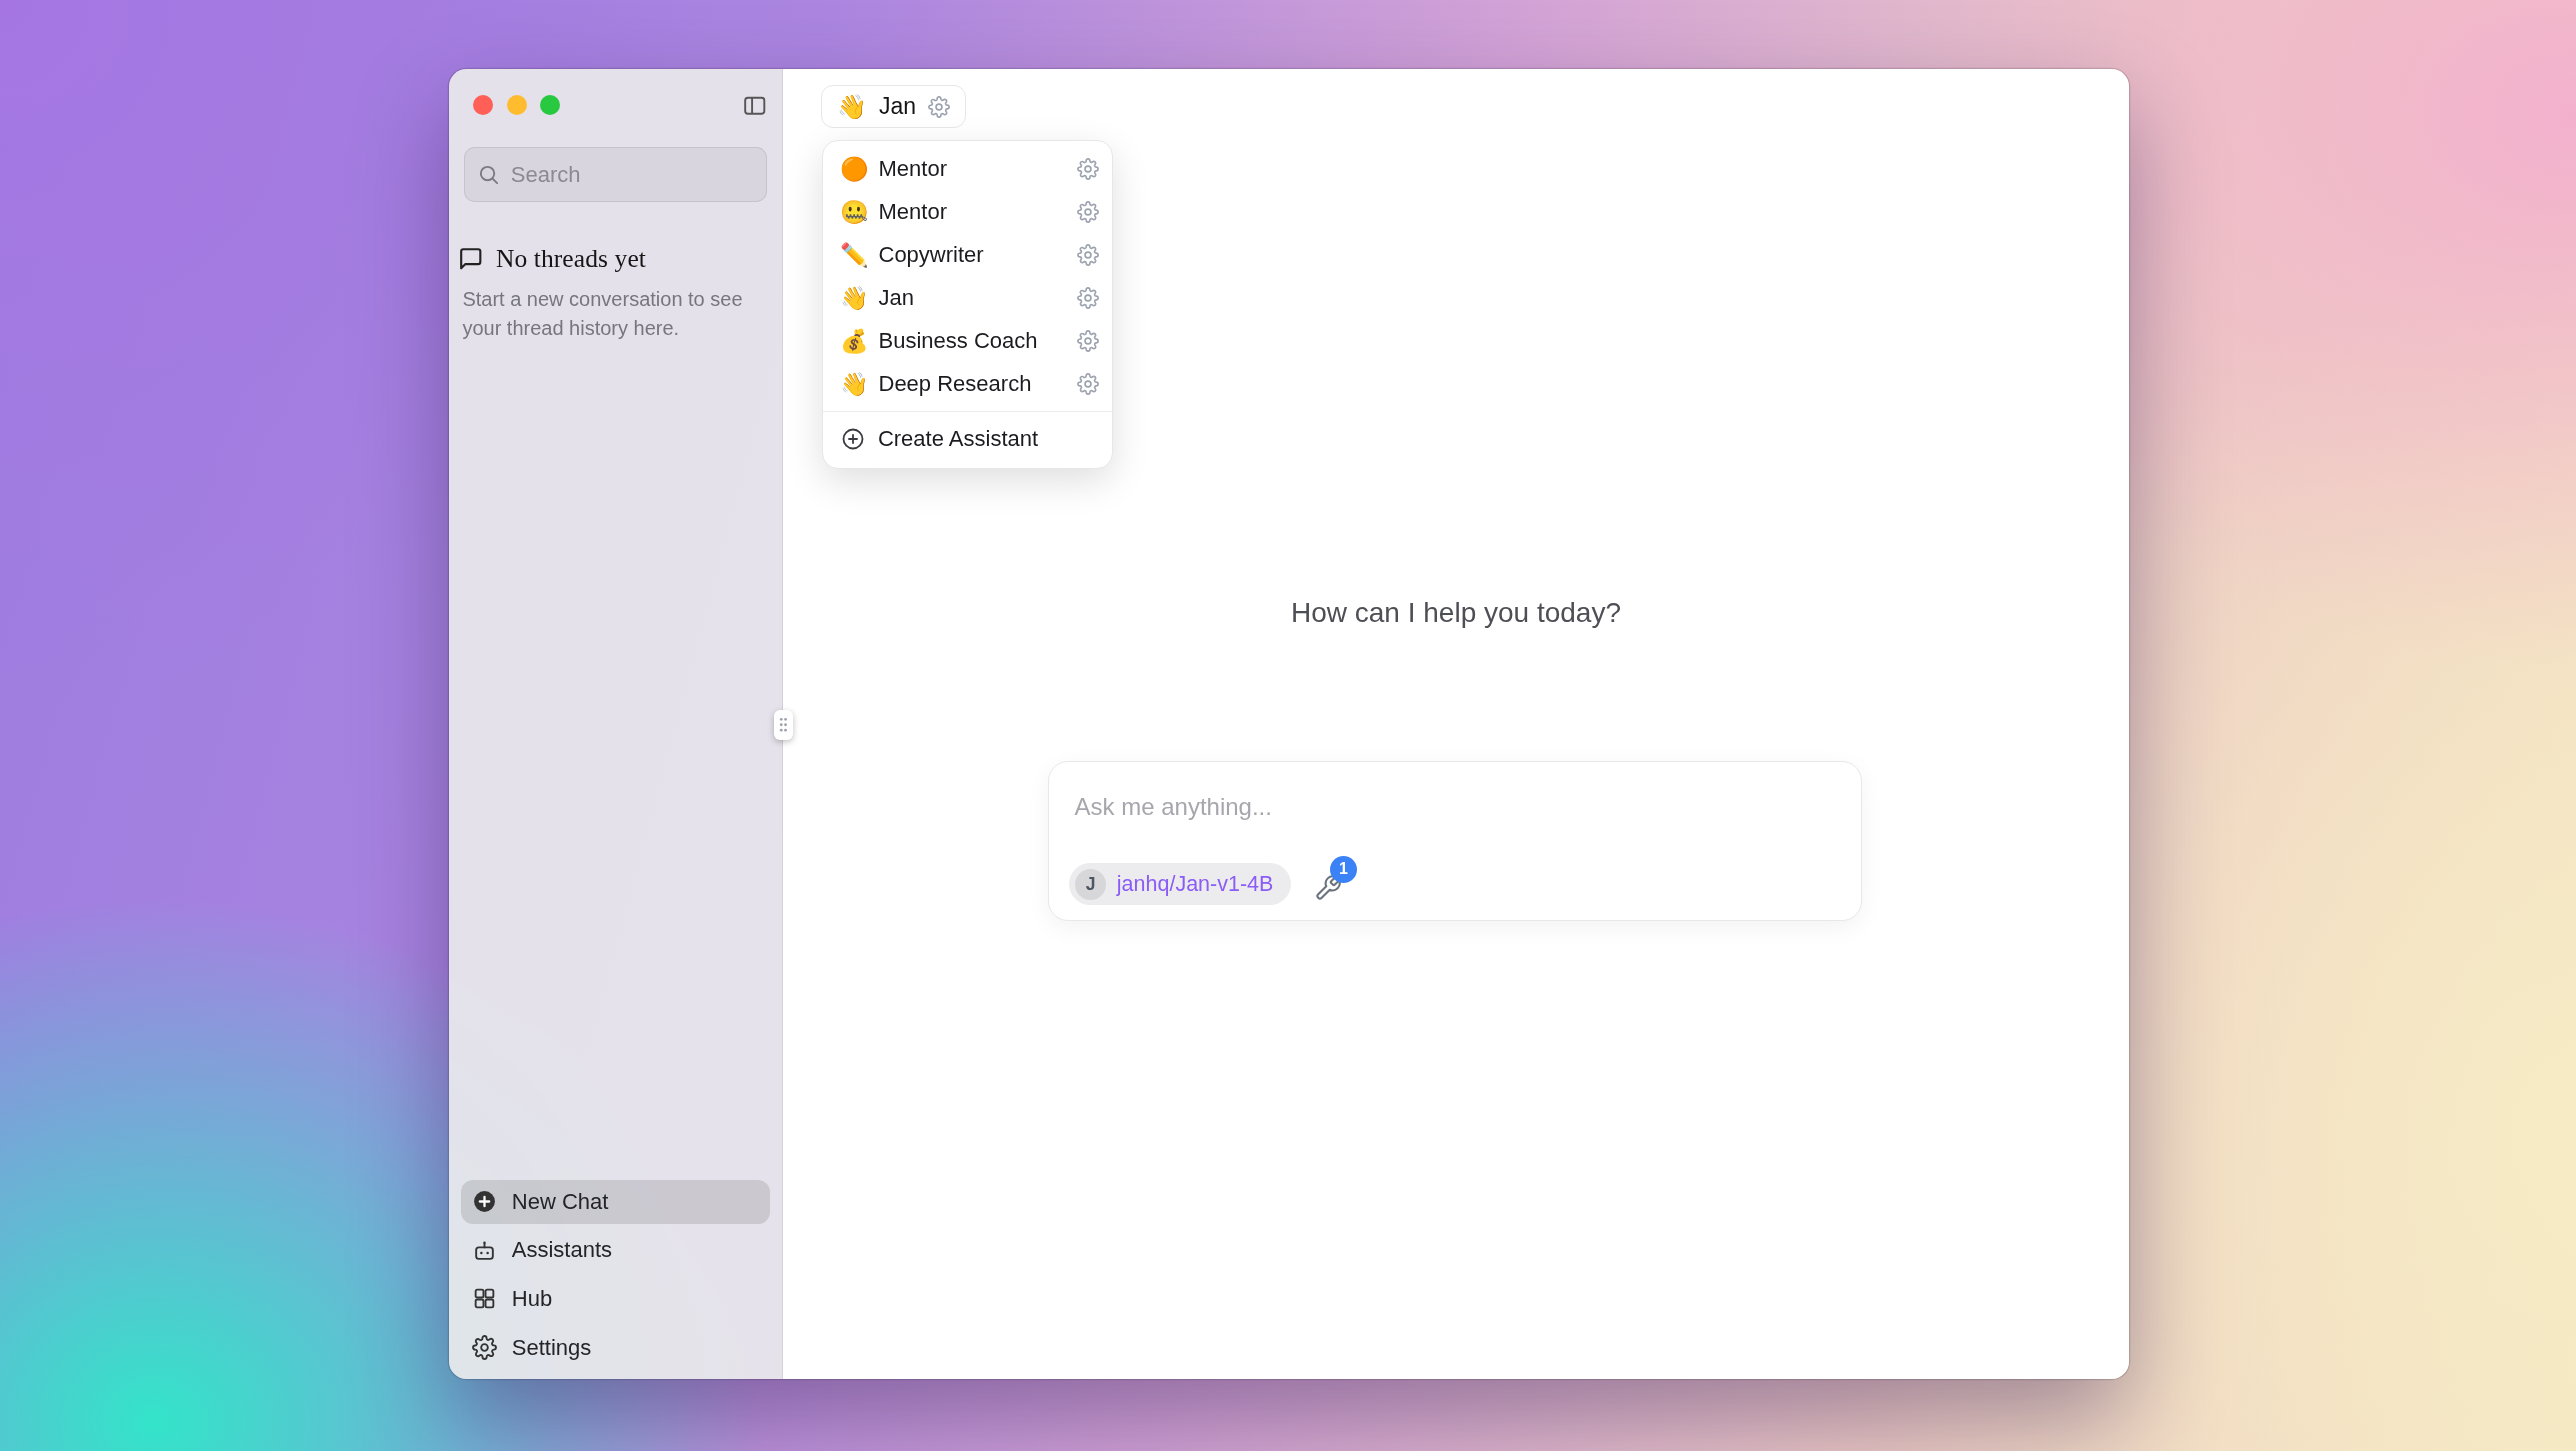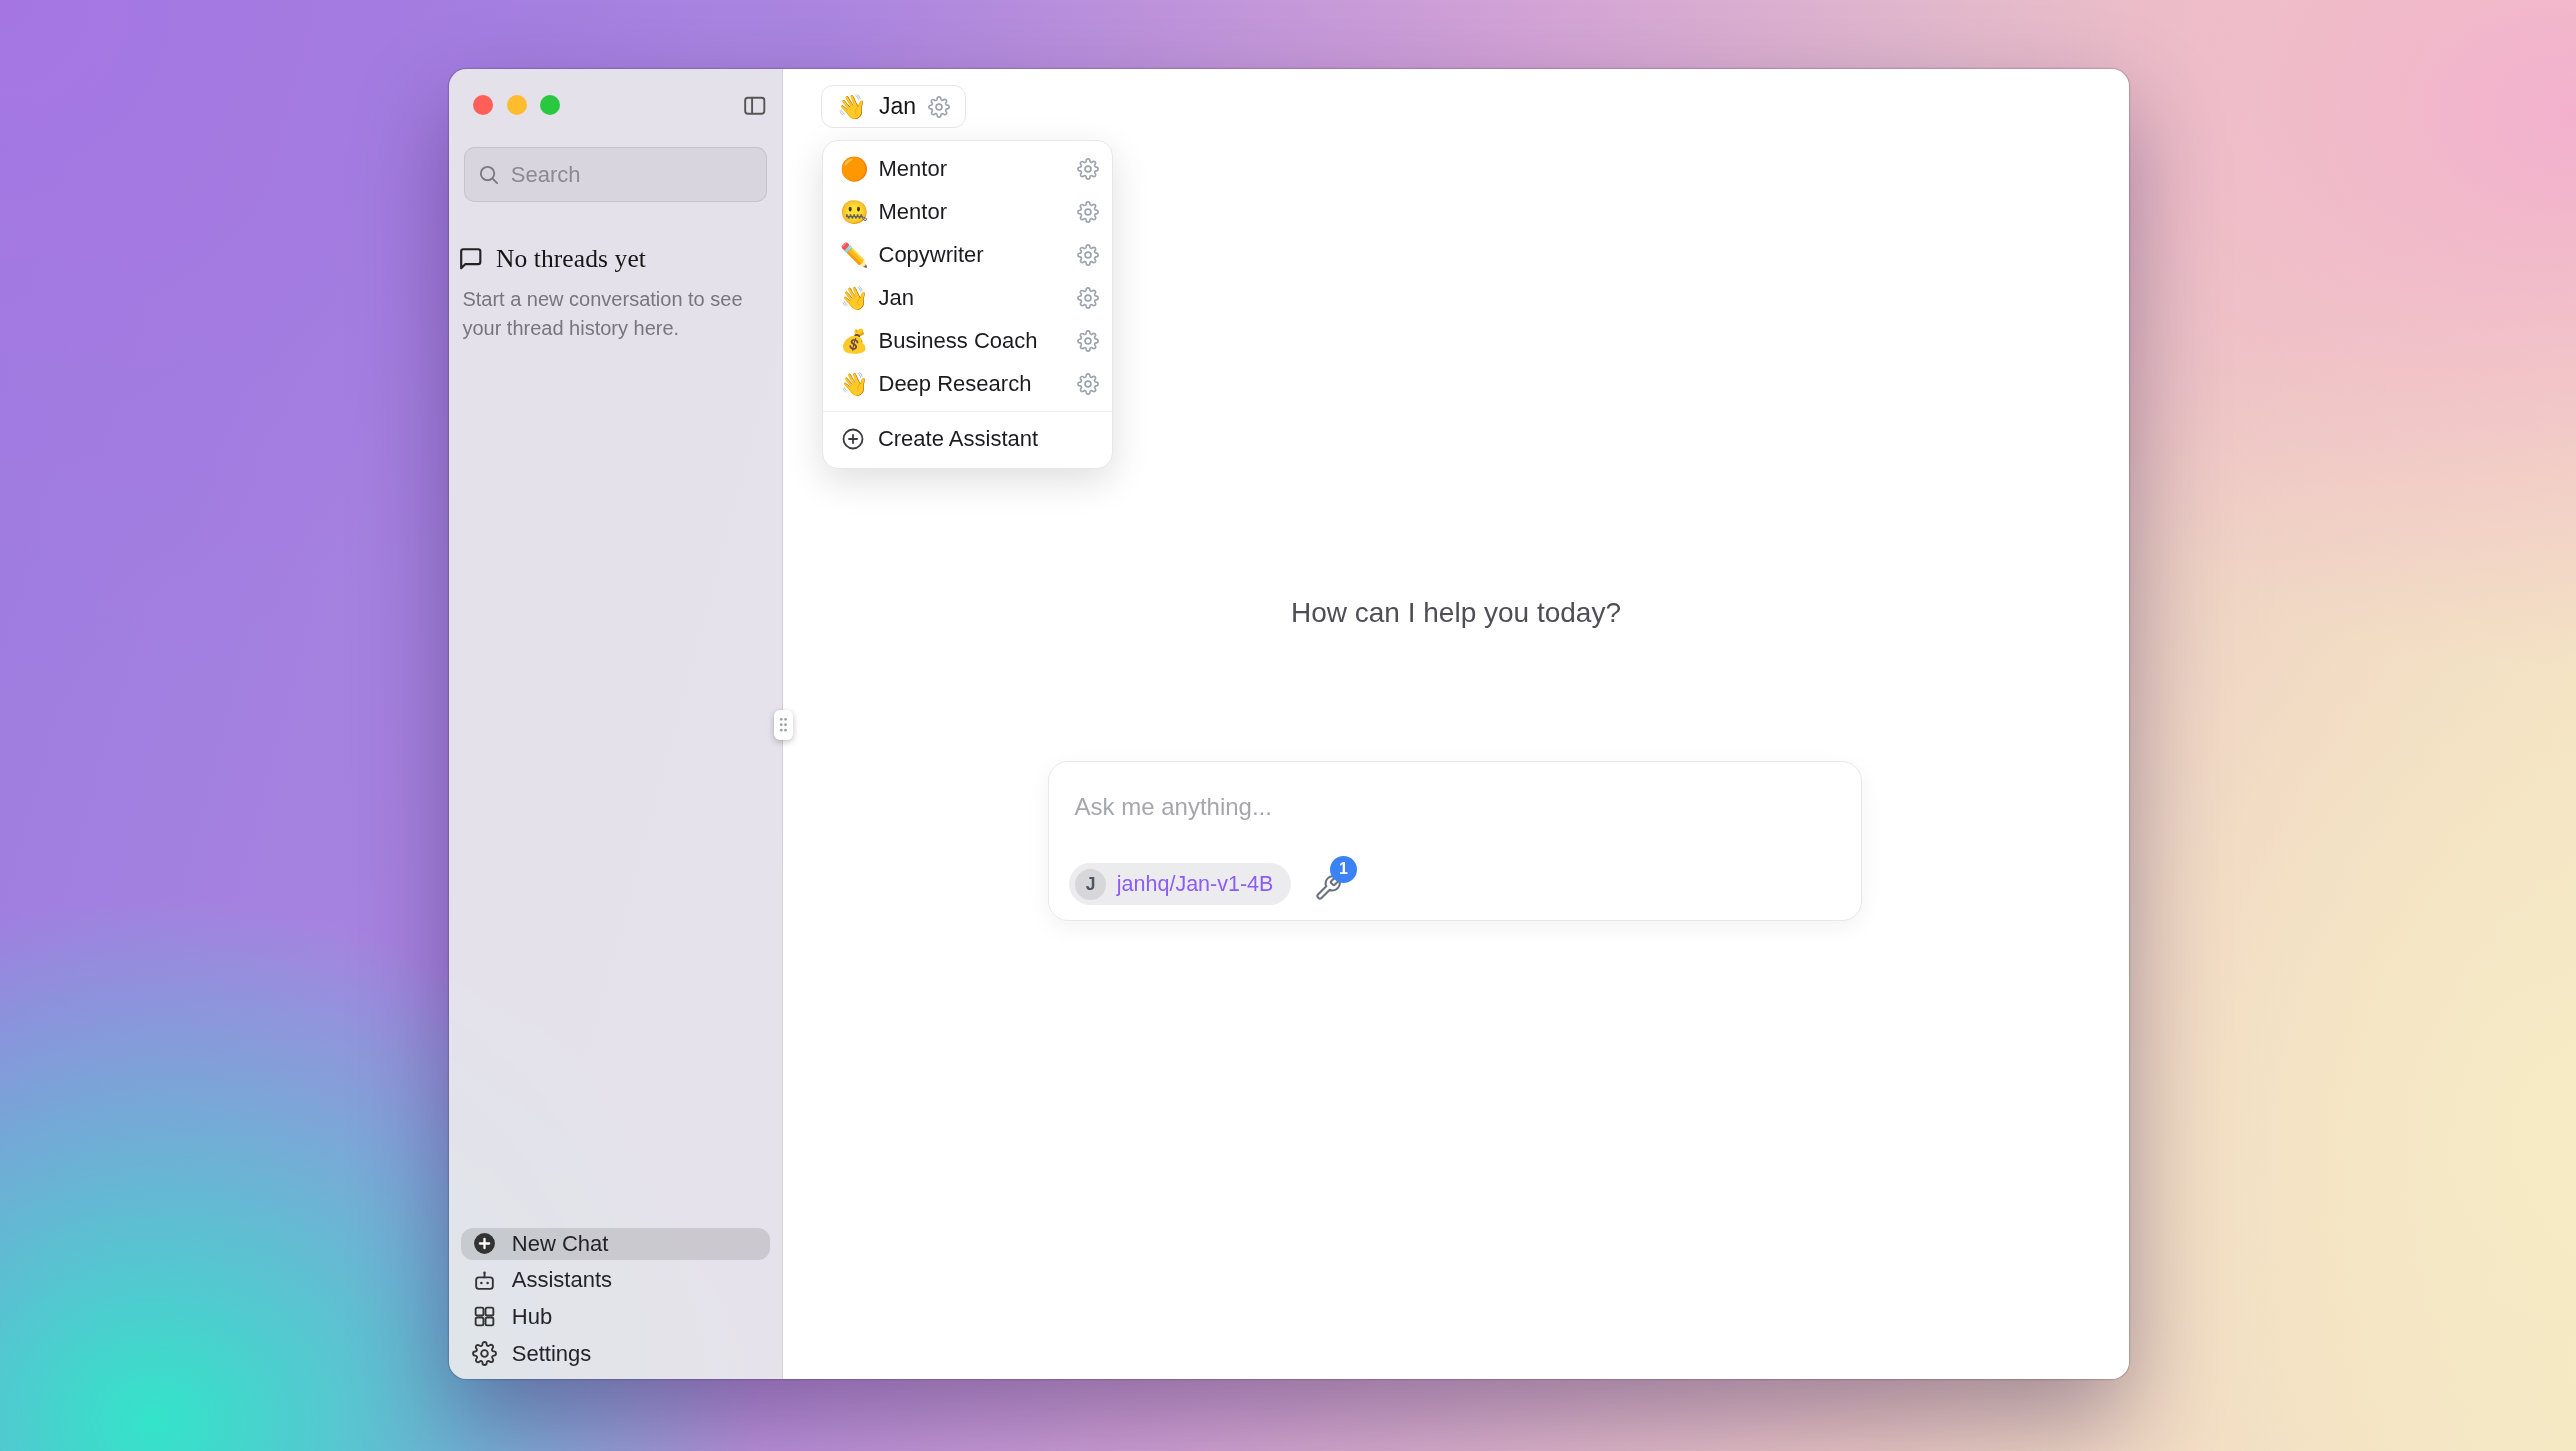--- a/index.html
+++ b/index.html
@@ -48,21 +48,21 @@
     font-family:"Liberation Sans",sans-serif; font-size:22px; color:#3c3c40;
   }
   .search-box input::placeholder { color:#8a8a90; }
   .empty-state { padding:42px 16px 0 9.4px; }
   .empty-title-row { display:flex; align-items:center; gap:12px; color:#161616; }
   .empty-title-row svg { width:25.5px; height:25.5px; color:#222; }
   .empty-title { font-size:25.5px; font-weight:500; letter-spacing:0.1px;font-family:Liberation Serif, serif; }
   .empty-desc { margin:10.8px 0 0 4px; font-size:20px; line-height:1.45; color:#76767c; width:304px; }
   .sidebar-bottom { margin-top:auto; padding:0 12px 9.4px 12px; }
   .nav-item {
-    height:32px; margin-bottom:4.7px; display:flex; align-items:center; gap:15px;
+    height:44px; margin-bottom:4.7px; display:flex; align-items:center; gap:15px;
     padding:0 10.8px; border-radius:12px; font-size:22px; color:#242428; cursor:pointer;
   }
   .nav-item:last-child { margin-bottom:0; }
   .nav-item.active { background:rgba(0,0,0,.115); }
   .nav-item svg { width:25px; height:25px; color:#333; flex:0 0 25px; }
 
   
   .main {
     flex:1; position:relative; background:#ffffff;
     border-radius:0 17.5px 17.5px 0;

